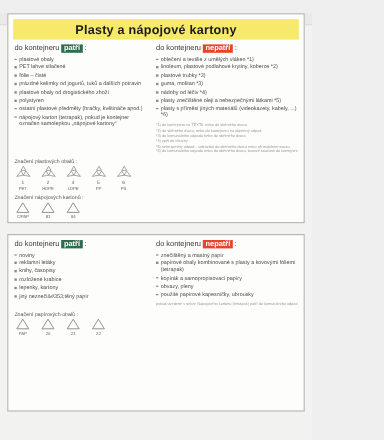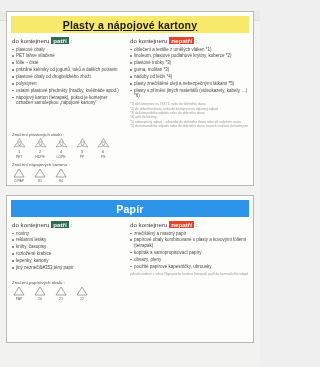--- a/index.html
+++ b/index.html
@@ -33,21 +33,21 @@
   .panel.papir{margin-top:9px;height:148px;}
 
   .banner{
     height:17px;
     display:flex;align-items:center;justify-content:center;
     font-weight:bold;font-size:10.5px;
     letter-spacing:.2px;
     color:#1b1b1b;
     margin:4px 4px 0 4px;
   }
-  .banner.yellow{background:#f6e96b;text-decoration:underline;}
+  .banner.yellow{background:#f6e96b;}
   .banner.blue{background:#2c94e8;color:#ffffff;}
 
   .cols{
     display:flex;
     padding:4px 5px 0 5px;
     gap:6px;
   }
   .col{width:50%;box-sizing:border-box;}
 
   .colhead{
@@ -231,23 +231,20 @@
           <svg width="12" height="10" viewBox="0 0 24 20">
             <path d="M12 2 L22 18 L2 18 Z" fill="none" stroke="#8d8d8d" stroke-width="1.6"></path>
           </svg>
           <div class="symlabel">84</div>
         </div>
       </div>
     </div>
   </div>
 
   <div class="panel papir">
-    <div class="banner blue">
-      <span>Papír</span>
-    </div>
 
     <div class="cols">
       <div class="col">
         <div class="colhead">
           <span>do kontejneru</span>
           <span class="tag ok">patří</span>
           <span>:</span>
         </div>
         <ul class="items">
           <li>noviny</li>

